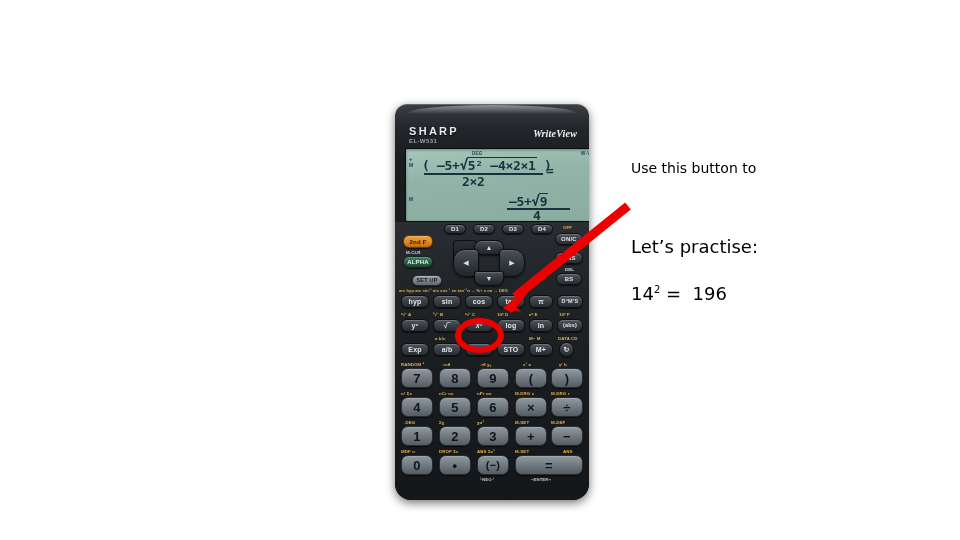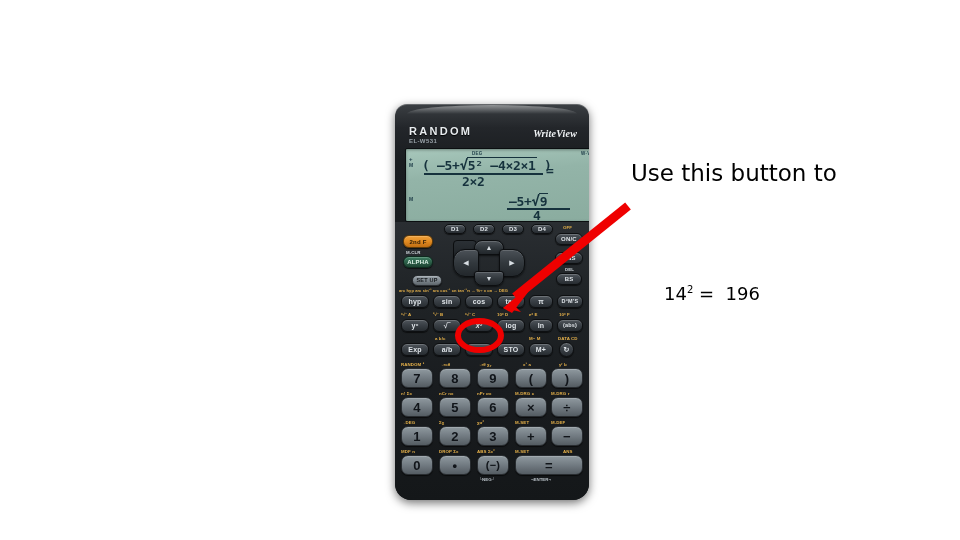--- a/index.html
+++ b/index.html
@@ -147,35 +147,35 @@
     border:6px solid #ef0000;border-radius:50%;
     box-sizing:border-box;
   }
   .arrow-svg{position:absolute;left:0;top:0;width:960px;height:540px;pointer-events:none;}
 
   
   .txt{
     position:absolute;color:#000;
     font-family:"DejaVu Sans","Liberation Sans",sans-serif;
   }
-  .t-line1{left:631px;top:160px;font-size:23px;text-align:right;}
+  .t-line1{left:631px;top:160px;font-size:14px;text-align:right;}
   .t-line2{left:631px;top:187px;font-size:18px;}
   .t-line3{left:631px;top:236px;font-size:18px;}
-  .t-line4{left:631px;top:283px;font-size:18px;margin-left:33px;}
+  .t-line4{left:631px;top:283px;font-size:18px;}
   .sup{font-size:10px;vertical-align:super;}
 </style>
 </head>
 <body>
 
 <div id="stage">
 
   <div class="calc">
     <div class="calc-top-sheen"></div>
 
-    <div class="brand">RANDOM</div>
+    <div class="brand">SHARP</div>
     <div class="model">EL-W531</div>
     <div class="writeview">WriteView</div>
 
     <div class="lcd">
       <div class="lcd-ind ind-deg">DEG</div>
       <div class="lcd-ind ind-wview">W-VIEW</div>
       <div class="lcd-ind ind-plus">+</div>
       <div class="lcd-ind ind-m">M</div>
       <div class="lcd-ind ind-m2">M</div>
 
@@ -307,15 +307,16 @@
 
   <svg class="arrow-svg" viewBox="0 0 960 540">
     <g>
       <line x1="628" y1="206" x2="515" y2="297" stroke="#ef0000" stroke-width="9" stroke-linecap="butt"></line>
       <polygon points="503,308 527,288 514,305 521,312" fill="#ef0000"></polygon>
       <polygon points="503,308 529,291 512,313" fill="#ef0000"></polygon>
     </g>
   </svg>
 
   <div class="txt t-line1">Use this button to</div>
+  <div class="txt t-line3">Let’s practise:</div>
   <div class="txt t-line4"><span>14</span><span class="sup">2</span><span>&nbsp;</span><span>=</span><span>&nbsp;&nbsp;</span><span>196</span></div>
 
 </div>
 
 </body></html>

